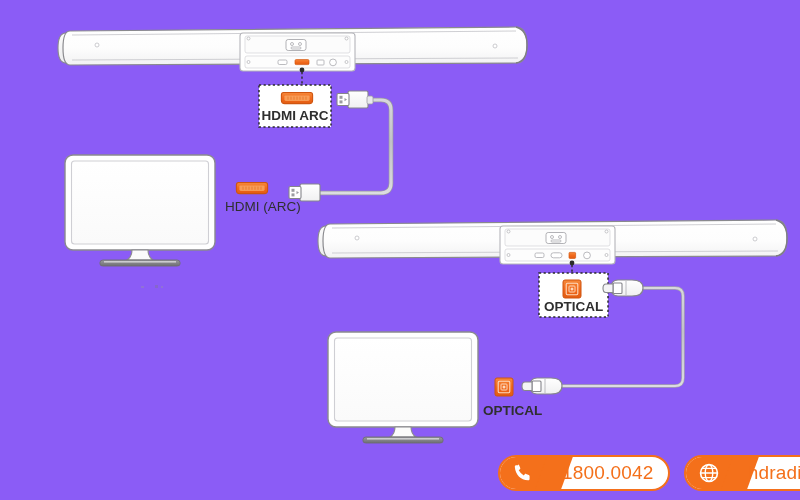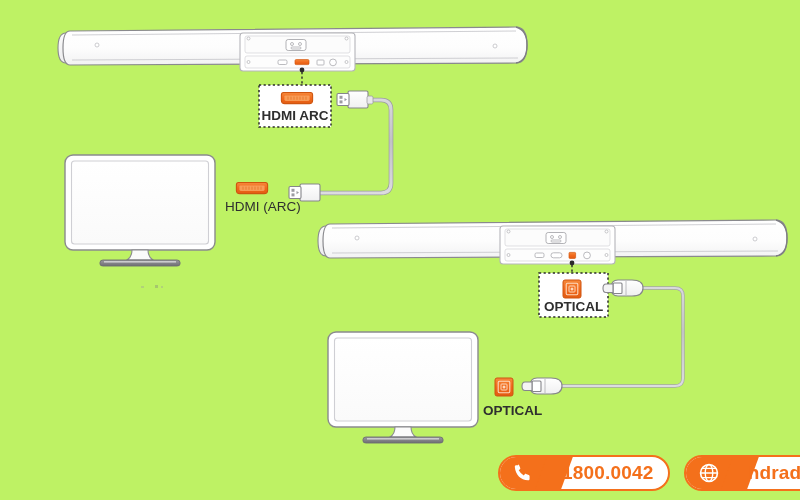--- a/index.html
+++ b/index.html
@@ -7,21 +7,21 @@
     margin: 0; padding: 0;
     width: 800px; height: 500px;
     background: #ffffff;
     font-family: "Liberation Sans", sans-serif;
     overflow: hidden;
   }
   #stage {
     position: relative;
     width: 800px;
     height: 500px;
-    background: #bef264;
+    background: #8b5cf6;
   }
   #art {
     position: absolute;
     left: 0; top: 0;
     width: 800px; height: 500px;
   }
 
   
   .footer-badges {
     position: absolute;
@@ -68,21 +68,21 @@
     z-index: 2;
     width: 22px;
     height: 22px;
     display: block;
   }
   .badge-text {
     position: relative;
     z-index: 2;
     color: #F4701B;
     font-size: 19px;
-    font-weight: bold;
+    font-weight: normal;
     letter-spacing: 0.2px;
     white-space: nowrap;
   }
 </style>
 </head>
 <body>
 
 <div id="stage">
 
   <svg id="art" viewBox="0 0 800 500" xmlns="http://www.w3.org/2000/svg">

